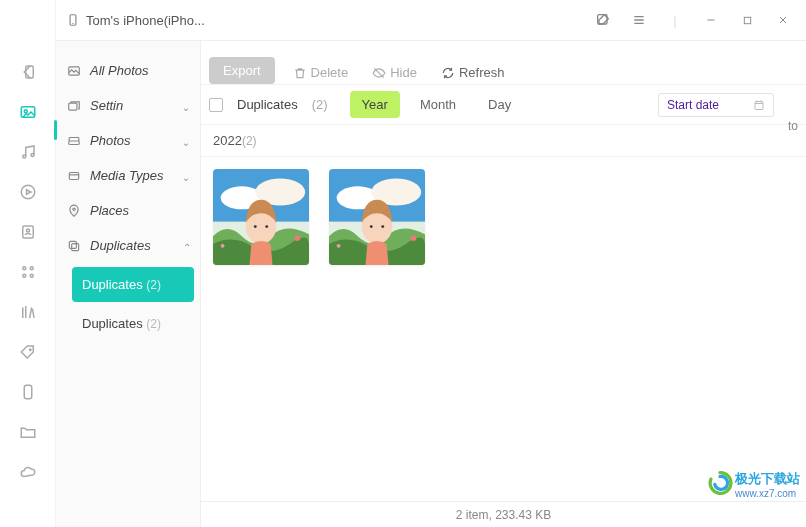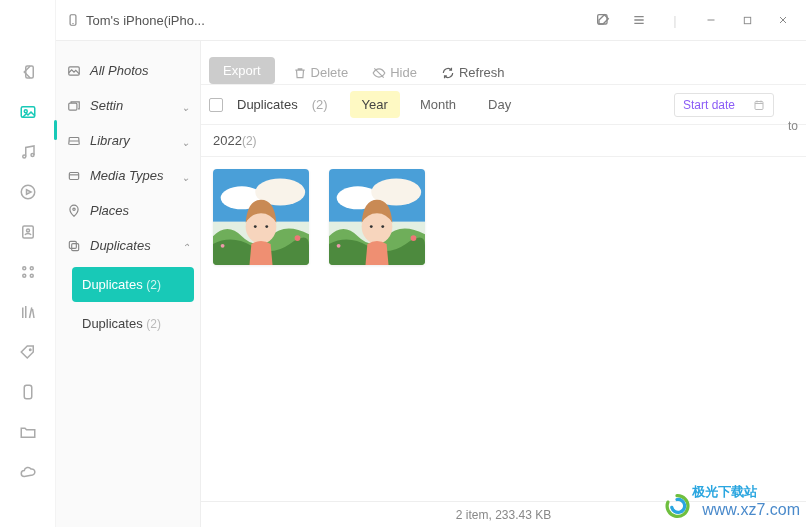--- a/index.html
+++ b/index.html
@@ -35,37 +35,37 @@
 .toolbar { height: 44px; display: flex; align-items: flex-end; gap: 12px; padding: 0 8px; border-bottom: 1px solid #f0f0f0; font-size: 13px; color: #aaa; }
 .toolbar .btn { display: flex; align-items: center; gap: 4px; cursor: pointer; padding: 4px 6px; }
 .toolbar .btn.primary { background: #ccc; color: #fff; border-radius: 4px; padding: 6px 14px; }
 .toolbar .btn.dark { color: #666; }
 .toolbar .spacer { flex: 1; }
 
 .filterbar { height: 40px; display: flex; align-items: center; gap: 14px; padding: 0 8px; border-bottom: 1px solid #f0f0f0; font-size: 13px; color: #666; }
 .filterbar .chk { width: 14px; height: 14px; border: 1px solid #bbb; border-radius: 2px; }
 .filterbar .segs { display: flex; gap: 8px; margin-left: 8px; }
 .filterbar .seg { padding: 6px 12px; border-radius: 4px; cursor: pointer; color: #666; }
-.filterbar .seg.active { background: #fef9c3; color: #444; }
-.filterbar .date { display: flex; align-items: center; gap: 6px; border: 1px solid #e2e2e2; border-radius: 3px; padding: 4px 8px; font-size: 12px; color: #8b5cf6; width: 100px; }
+.filterbar .seg.active { background: #bef264; color: #444; }
+.filterbar .date { display: flex; align-items: center; gap: 6px; border: 1px solid #e2e2e2; border-radius: 3px; padding: 4px 8px; font-size: 12px; color: #4c1d95; width: 116px; }
 .filterbar .date .cal { margin-left: auto; color: #bbb; }
 .filterbar .to { color: #888; font-size: 12px; margin-top: 42px; }
 
 .groupheader { height: 32px; display: flex; align-items: center; padding: 0 12px; font-size: 13px; color: #555; border-bottom: 1px solid #f0f0f0; }
 .groupheader .count { color: #aaa; font-size: 12px; }
 
 .grid { flex: 1; padding: 12px; display: flex; gap: 20px; align-content: flex-start; }
 .thumb { width: 96px; height: 96px; border-radius: 4px; overflow: hidden; position: relative; cursor: pointer; box-shadow: 0 1px 3px rgba(0,0,0,.08); }
 .thumb svg { width: 100%; height: 100%; display: block; }
 
 .status { height: 26px; border-top: 1px solid #eee; font-size: 12px; color: #888; display: flex; align-items: center; justify-content: center; text-align: center; }
 
-.watermark { position: absolute; right: 6px; bottom: 8px; font-size: 12px; display: flex; align-items: flex-end; gap: 2px; pointer-events: none; }
+.watermark { position: absolute; right: 6px; bottom: 28px; font-size: 12px; display: flex; align-items: flex-start; gap: 2px; pointer-events: none; }
 .watermark .t1 { color: #2aa6e0; font-weight: bold; font-size: 13px; }
-.watermark .t2 { color: #4a8acb; font-size: 16px; margin-left: 10px; }
+.watermark .t2 { color: #4a8acb; font-size: 10px; }
 .watermark .logo { width: 26px; height: 26px; }
 
 svg { display: block; }
 </style>
 </head>
 <body>
 
 <div class="icon-rail">
   <div class="indicator"></div>
   <div class="rail-icon">
@@ -201,21 +201,21 @@
         <span>Settin</span>
         <span class="chev">⌄</span>
       </div>
       <div class="side-item">
         <span class="sicn">
             <svg viewBox="0 0 24 24" width="14" height="14" fill="none" stroke="currentColor" stroke-width="2">
               <path d="M4 6h16M4 12h16M4 18h16"></path>
               <path d="M4 6l-1 12M20 6l1 12"></path>
             </svg>
           </span>
-        <span>Library</span>
+        <span>Photos</span>
         <span class="chev">⌄</span>
       </div>
       <div class="side-item">
         <span class="sicn">
             <svg viewBox="0 0 24 24" width="14" height="14" fill="none" stroke="currentColor" stroke-width="2">
               <rect x="4" y="6" width="16" height="12" rx="2"></rect>
               <path d="M4 10h16"></path>
             </svg>
           </span>
         <span>Media Types</span>

